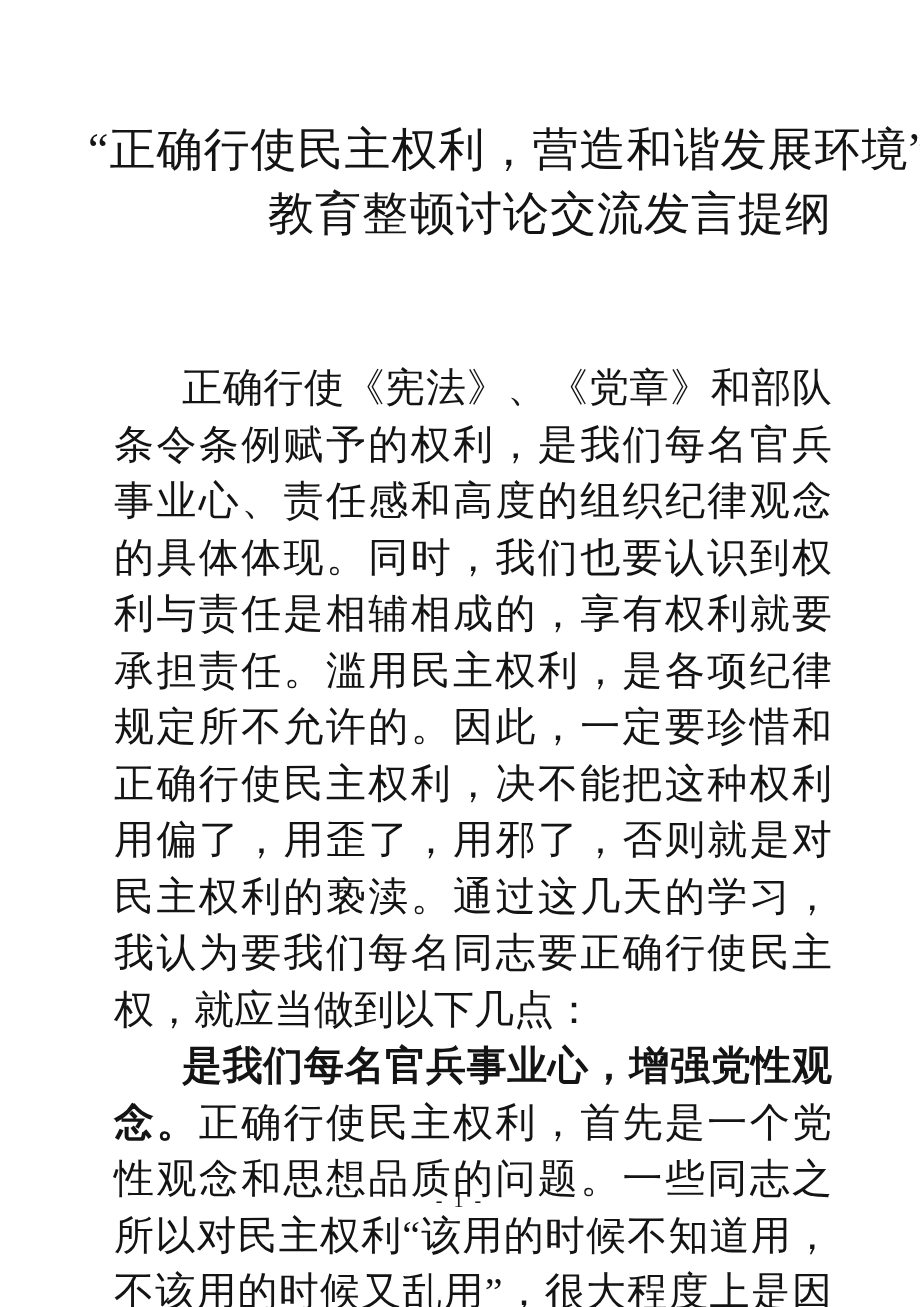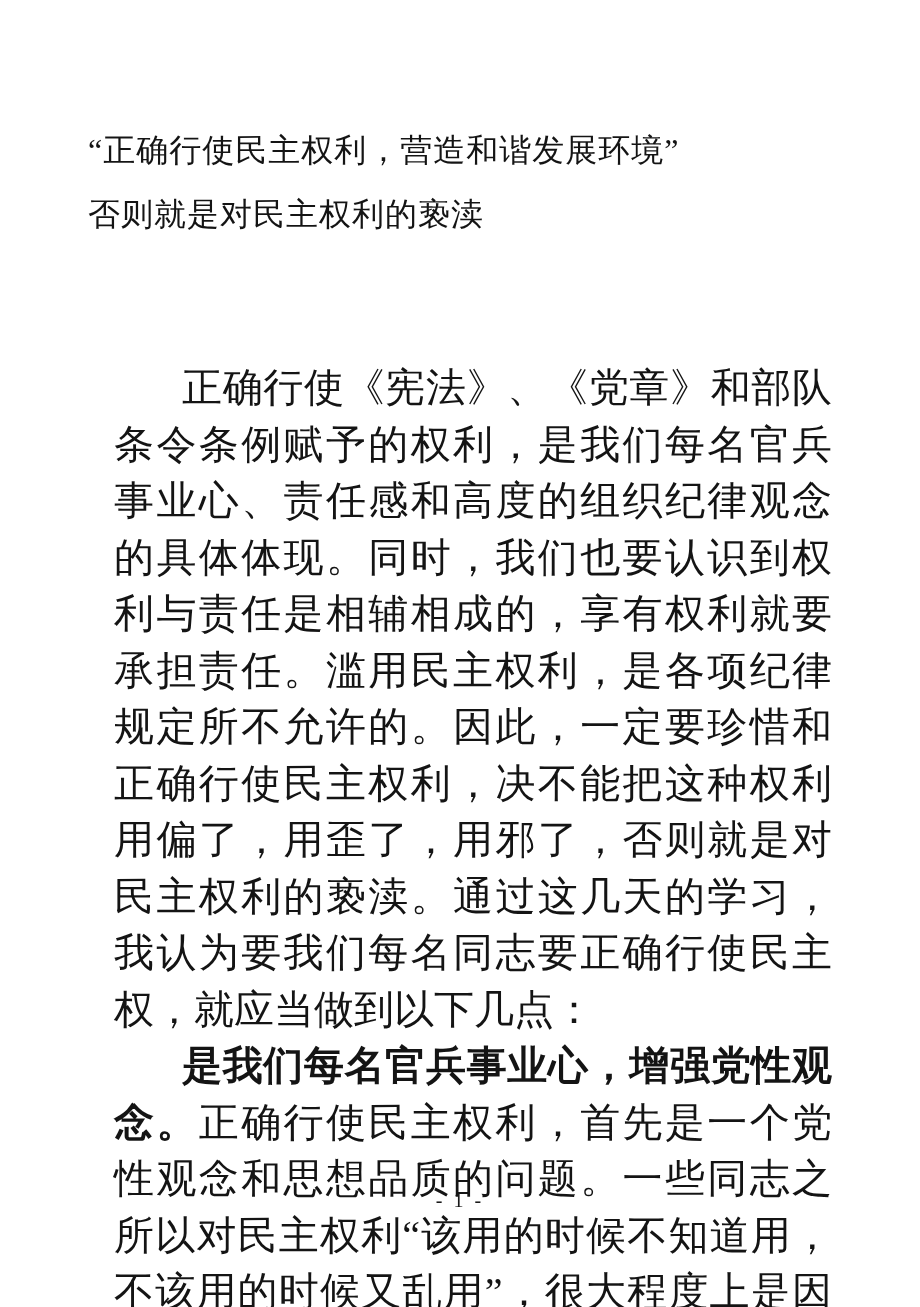--- a/index.html
+++ b/index.html
@@ -19,22 +19,22 @@
     height: 1307px;
     background: #ffffff;
     overflow: hidden;
   }
   .doc-title {
     position: absolute;
     top: 118px;
     left: 88px;
     width: 744px;
     margin: 0;
-    text-align: left;
-    font-size: 32px;
+    text-align: right;
+    font-size: 46px;
     font-weight: normal;
     line-height: 64px;
     letter-spacing: 1px;
     white-space: nowrap;
   }
   .title-line {
     display: block;
   }
   .doc-body {
     position: absolute;
@@ -66,21 +66,21 @@
     color: #1a1a1a;
   }
 </style>
 </head>
 <body>
 
 <div class="page">
 
   <h1 class="doc-title">
     <span class="title-line">“正确行使民主权利，营造和谐发展环境”</span>
-    <span class="title-line">否则就是对民主权利的亵渎</span>
+    <span class="title-line">教育整顿讨论交流发言提纲</span>
   </h1>
 
   <div class="doc-body">
     <p><span>正确行使《宪法》、《党章》和部队条令条例赋予的权利，是我们每名官兵事业心、责任感和高度的组织纪律观念的具体体现。同时，我们也要认识到权利与责任是相辅相成的，享有权利就要承担责任。滥用民主权利，是各项纪律规定所不允许的。因此，一定要珍惜和正确行使民主权利，决不能把这种权利用偏了，用歪了，用邪了，否则就是对民主权利的亵渎。通过这几天的学习，我认为要我们每名同志要正确行使民主权，就应当做到以下几点：</span></p>
     <p><span class="lead-bold">是我们每名官兵事业心，增强党性观念。</span><span>正确行使民主权利，首先是一个党性观念和思想品质的问题。一些同志之所以对民主权利“该用的时候不知道用，不该用的时候又乱用”，很大程度上是因为自己对民主权利缺乏足够的了解，不清楚民主权利的内容。因此，我们要加强条令法规的学习，通过学习《宪法》、《党章》和其他</span></p>
   </div>
 
   <div class="page-footer">- 1 -</div>
 
 </div>

